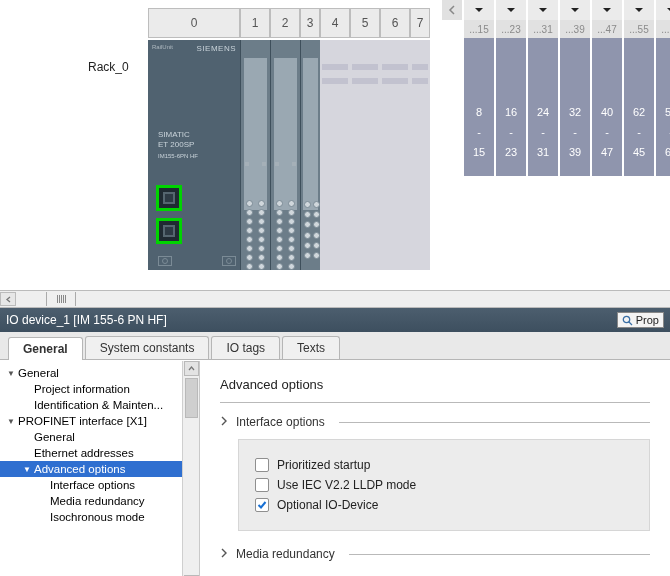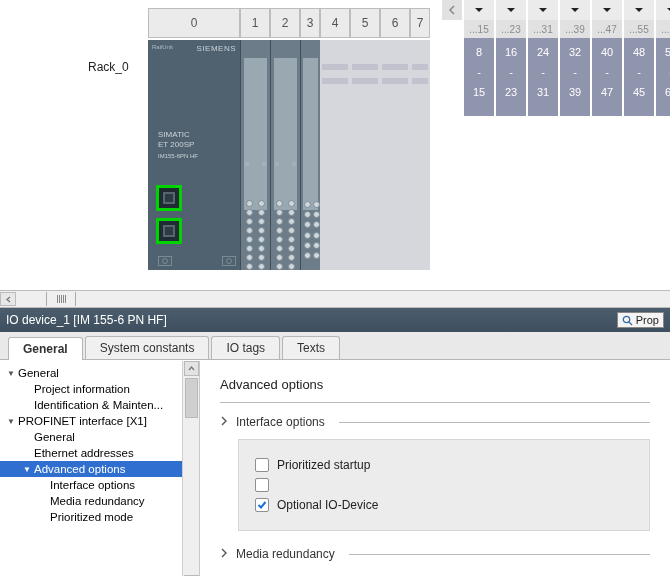--- a/index.html
+++ b/index.html
@@ -10,21 +10,21 @@
   .slot-hdrs { position: absolute; top: 8px; left: 148px; height: 32px; display: flex; }
   .slot-hdr { width: 30px; height: 30px; border: 1px solid #bdbdbd; background: #ebebeb; display: flex; align-items: center; justify-content: center; font-size: 12px; color: #555;}
   .slot-hdr.wide { width: 92px; }
   .slot-hdr.narrow { width: 20px; }
 
   
   .exp-cols { position: absolute; top: 0; left: 442px; display: flex; gap: 2px;}
   .exp-col { width: 30px; background:#8f95ad; display: flex; flex-direction: column; align-items:center; padding-bottom:10px;}
   .exp-arrow { width: 30px; height: 20px; background: #ebebeb; display:flex; align-items:center; justify-content:center; cursor:pointer; }
   .exp-arrow svg { width:10px; height:6px; }
-  .exp-top { width:100%; height:18px; background:#e1e1e1; color:#8b8b8b; display:flex; align-items:center; justify-content:center; font-size:10px; }
+  .exp-top { width:100%; height:18px; background:#e1e1e1; color:#8b8b8b; display:flex; align-items:center; justify-content:center; font-size:10px; margin-bottom:60px;}
   .exp-num { color:#fff; font-size:11px; margin:8px 0;}
   .exp-dash { color:#fff; font-size:11px; }
   .grip { width:20px; height:20px; background:#e1e1e1; display:flex; align-items:center; justify-content:center; }
 
   .rack-label { position:absolute; left:88px; top:60px; font-size:12px; color:#222; }
 
   
   .rack-body { position:absolute; top:40px; left:148px; display:flex; background:#506270; height:230px;}
   .rack-slot0 { width:92px; background:#506270; position:relative; }
   .siemens-bar { position:absolute; top:4px; right:4px; color:#c9d3da; font-size:8px; font-weight:normal; letter-spacing:0.5px;}
@@ -261,21 +261,21 @@
         <div class="exp-dash">-</div>
         <div class="exp-num">47</div>
       </div>
       <div class="exp-col">
         <div class="exp-arrow">
           <svg viewBox="0 0 10 6">
             <path d="M1 1 L5 5 L9 1" fill="#222"></path>
           </svg>
         </div>
         <div class="exp-top">...55</div>
-        <div class="exp-num">48</div>
+        <div class="exp-num">62</div>
         <div class="exp-dash">-</div>
         <div class="exp-num">45</div>
       </div>
       <div class="exp-col">
         <div class="exp-arrow">
           <svg viewBox="0 0 10 6">
             <path d="M1 1 L5 5 L9 1" fill="#222"></path>
           </svg>
         </div>
         <div class="exp-top">...65</div>
@@ -353,21 +353,21 @@
         <div class="nav-item" style="padding-left: 38px;">
           <span class="toggle" style="font-size: 8px; color: rgb(85, 85, 85);"></span>
           <span>Interface options</span>
         </div>
         <div class="nav-item" style="padding-left: 38px;">
           <span class="toggle" style="font-size: 8px; color: rgb(85, 85, 85);"></span>
           <span>Media redundancy</span>
         </div>
         <div class="nav-item" style="padding-left: 38px;">
           <span class="toggle" style="font-size: 8px; color: rgb(85, 85, 85);"></span>
-          <span>Prioritized mode</span>
+          <span>Isochronous mode</span>
         </div>
       </div>
     <div class="nav-scroll">
       <div class="sb-btn">
           <svg width="7" height="5">
             <path d="M1 4 L3.5 1 L6 4" fill="none" stroke="#777" stroke-width="1.2"></path>
           </svg>
         </div>
       <div class="sb-thumb"></div>
       <div style="flex:1"></div>
@@ -387,20 +387,21 @@
       <span>Interface options</span>
       <div class="hr" style="flex:1;margin:0 0 0 6px"></div>
     </div>
     <div class="opts" id="opts">
         <div class="chk-row">
           <span class="chk"></span>
           <span class="txt">Prioritized startup</span>
         </div>
         <div class="chk-row">
           <span class="chk"></span>
+          <span class="txt">Use IEC V2.2 LLDP mode</span>
         </div>
         <div class="chk-row">
           <span class="chk checked">
             <svg viewBox="0 0 10 10">
               <path d="M1.5 5 L4 7.5 L8.5 2" fill="none" stroke="#1770d4" stroke-width="2"></path>
             </svg>
           </span>
           <span class="txt">Optional IO-Device</span>
         </div>
       </div>

